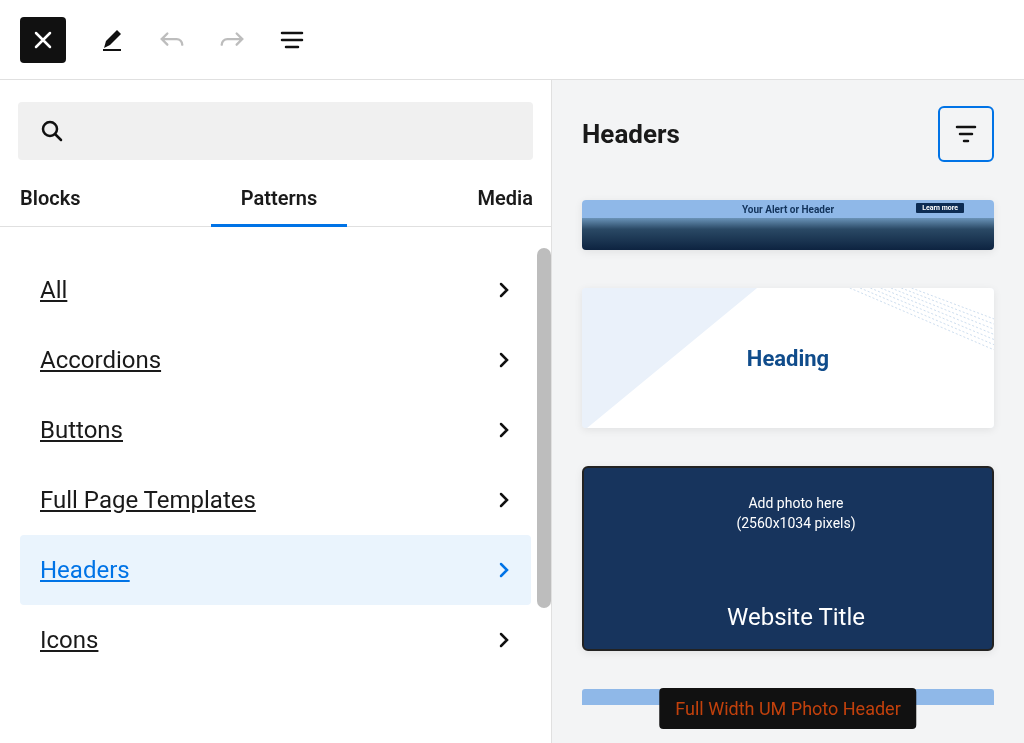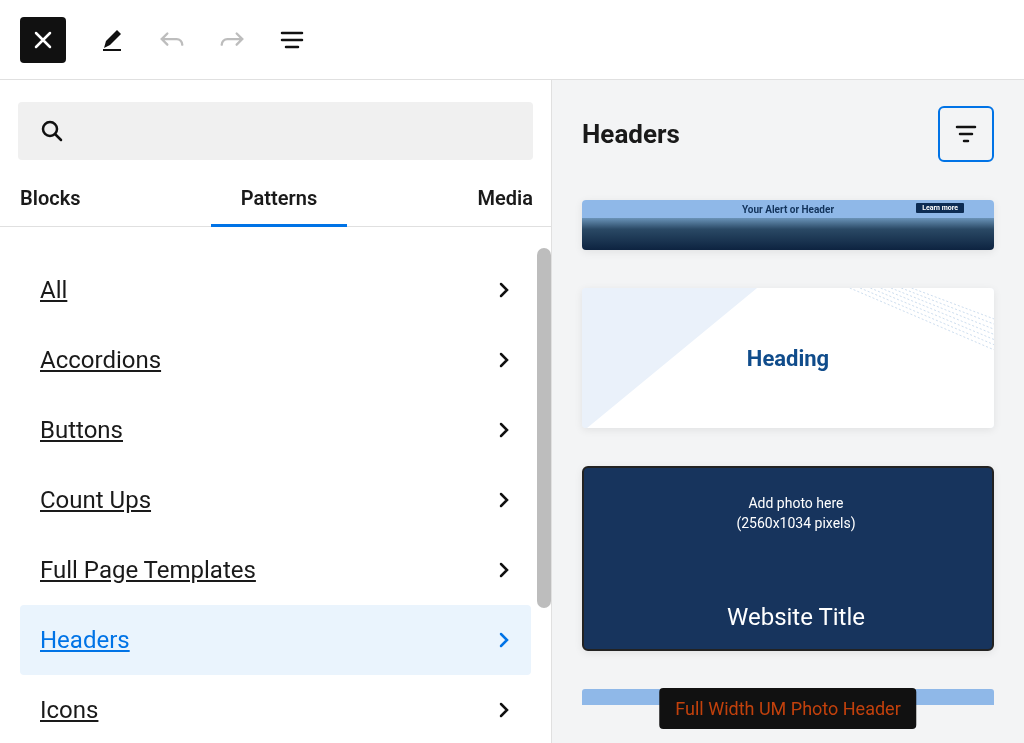--- a/index.html
+++ b/index.html
@@ -288,26 +288,20 @@
           </svg>
       </div>
       <div class="cat-item">
         <span>Accordions</span>
         <svg class="chev" width="14" height="20" viewBox="0 0 14 20">
             <path d="M4 4 L10 10 L4 16" fill="none" stroke="#111" stroke-width="2.5" stroke-linecap="round"></path>
           </svg>
       </div>
       <div class="cat-item">
         <span>Buttons</span>
-        <svg class="chev" width="14" height="20" viewBox="0 0 14 20">
-            <path d="M4 4 L10 10 L4 16" fill="none" stroke="#111" stroke-width="2.5" stroke-linecap="round"></path>
-          </svg>
-      </div>
-      <div class="cat-item">
-        <span>Count Ups</span>
         <svg class="chev" width="14" height="20" viewBox="0 0 14 20">
             <path d="M4 4 L10 10 L4 16" fill="none" stroke="#111" stroke-width="2.5" stroke-linecap="round"></path>
           </svg>
       </div>
       <div class="cat-item">
         <span>Full Page Templates</span>
         <svg class="chev" width="14" height="20" viewBox="0 0 14 20">
             <path d="M4 4 L10 10 L4 16" fill="none" stroke="#111" stroke-width="2.5" stroke-linecap="round"></path>
           </svg>
       </div>

